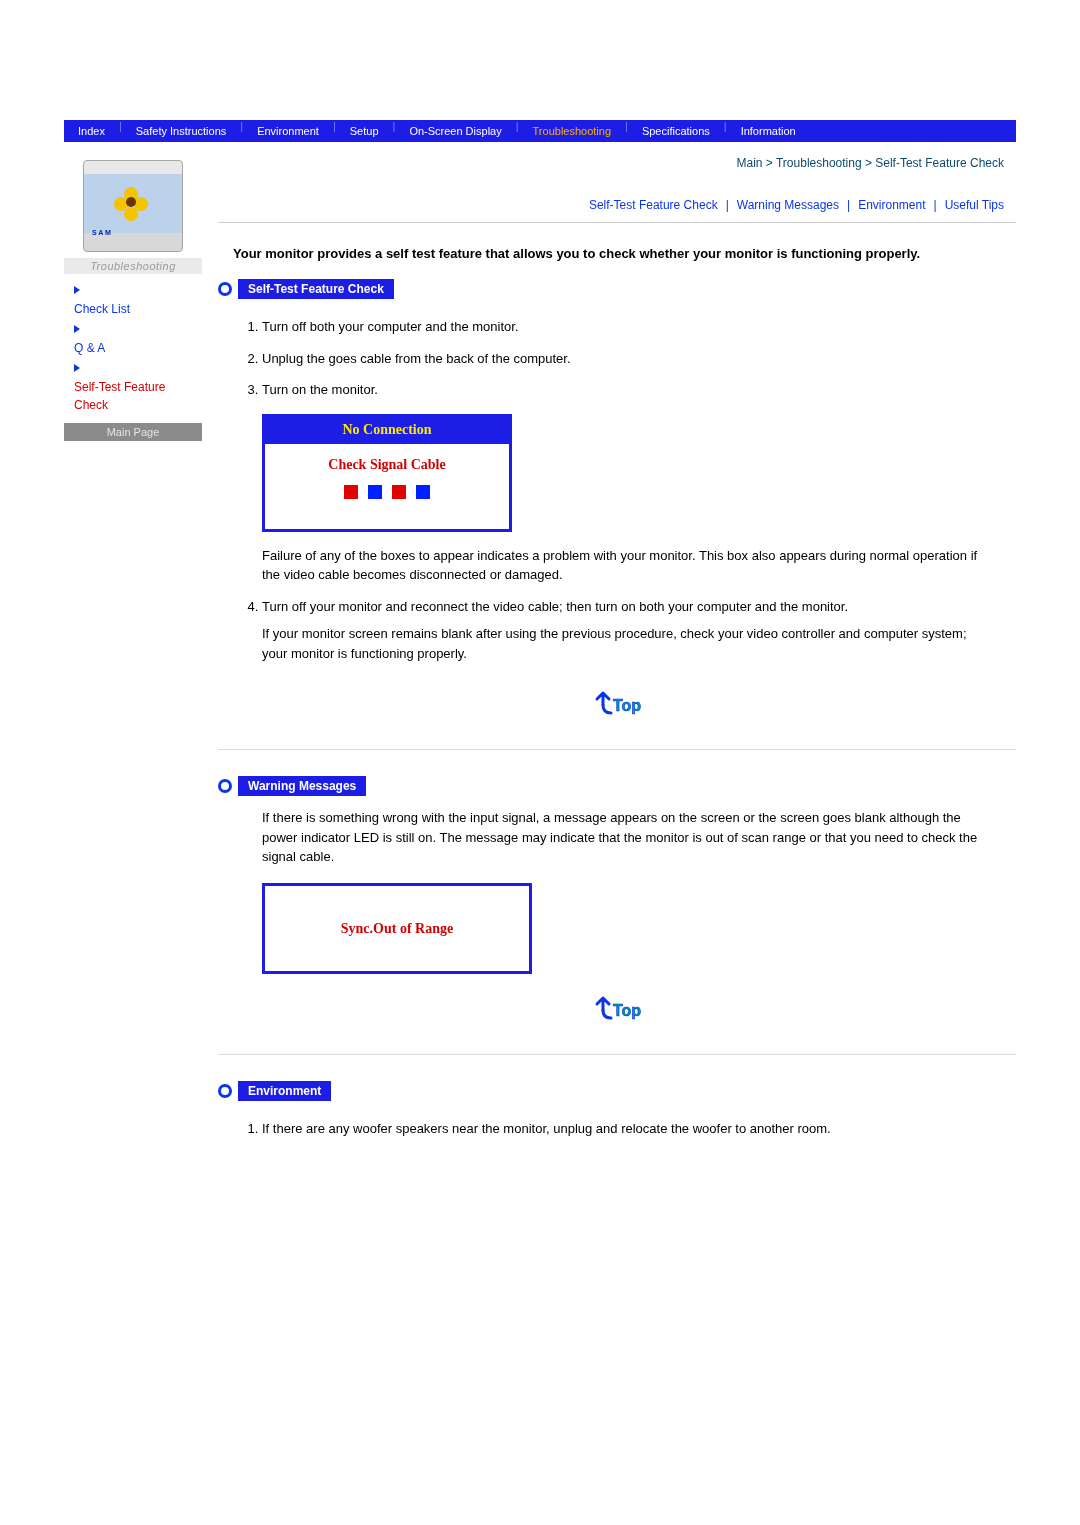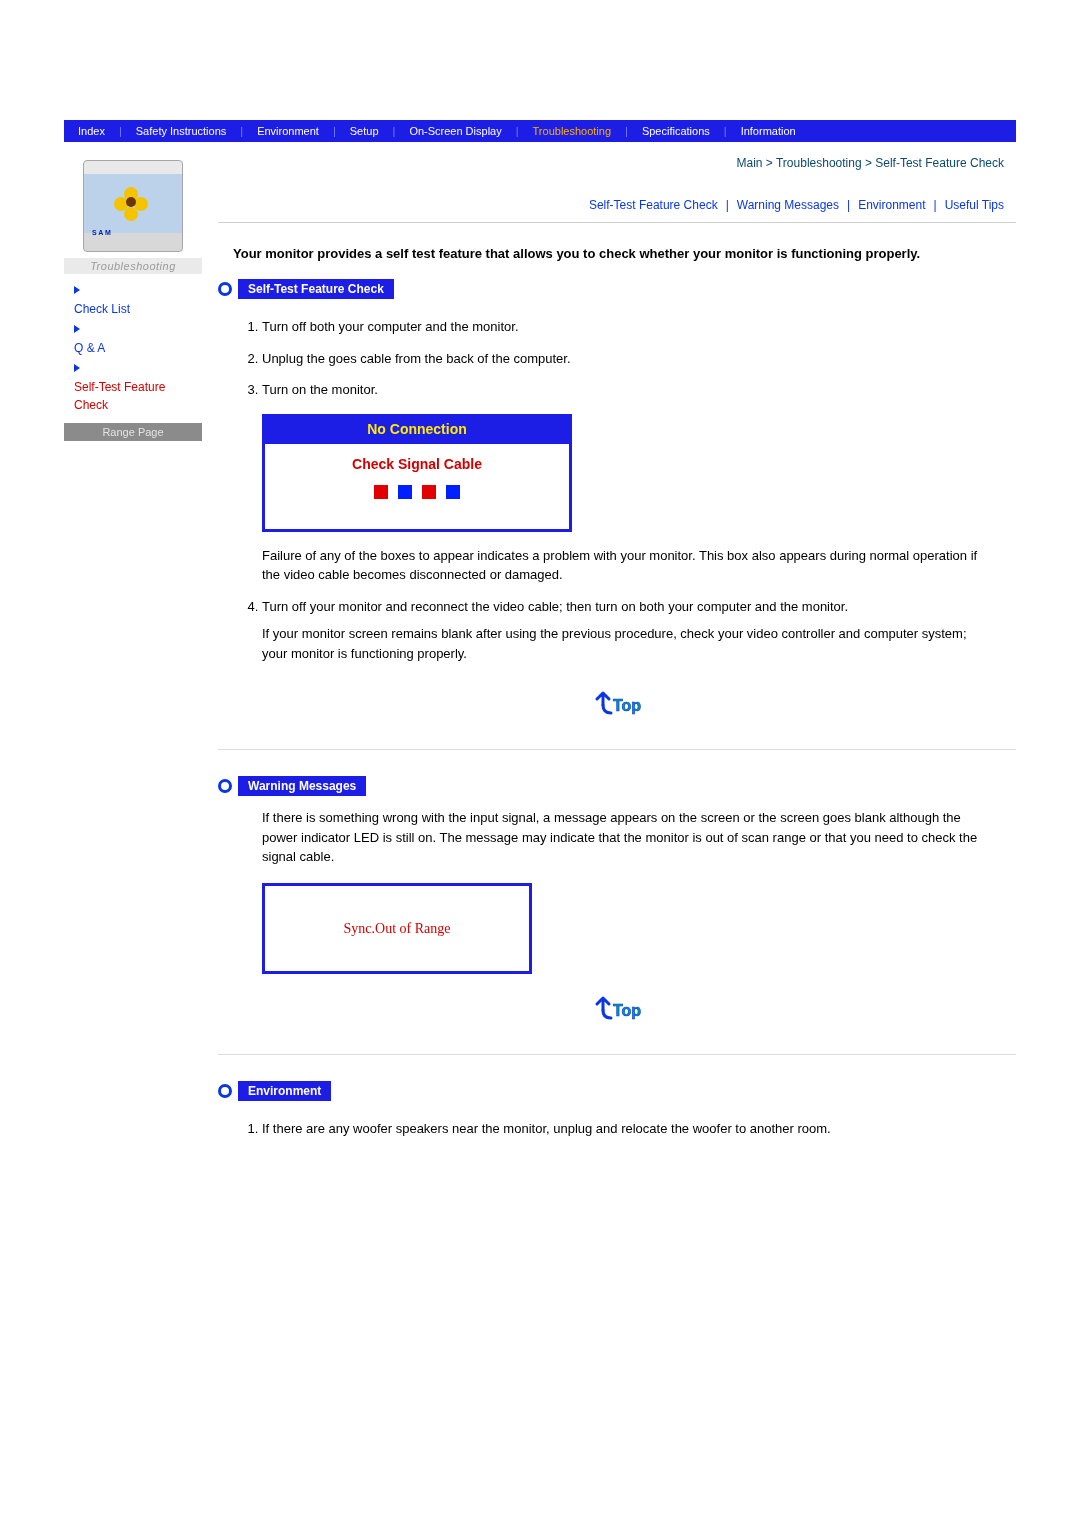--- a/index.html
+++ b/index.html
@@ -10,21 +10,21 @@
     color: #000;
     background: #fff;
   }
   .page {
     width: 1080px;
     margin: 0 auto;
     padding: 120px 64px 60px 64px;
   }
   .topnav {
     display: flex;
-    align-items: center;
+    align-items: flex-start;
     background: #1d1ee5;
     height: 22px;
     font-family: Verdana, Geneva, sans-serif;
     font-size: 11px;
     color: #fff;
   }
   .topnav .tab {
     padding: 0 14px;
     height: 100%;
     display: flex;
@@ -174,24 +174,24 @@
     padding-left: 44px;
     line-height: 1.5;
   }
   ol.steps > li {
     padding: 6px 0;
   }
   .subtext {
     margin-top: 8px;
   }
   .no-conn-box {
-    width: 310px;
+    width: 250px;
     border: 3px solid #1d1ee5;
     margin: 14px 0 14px 0;
-    font-family: Liberation Sans, sans-serif;
+    font-family: Liberation Serif, serif;
   }
   .no-conn-box .head {
     background: #1d1ee5;
     color: #ffea00;
     font-weight: bold;
     text-align: center;
     font-size: 14px;
     padding: 2px 0 4px 0;
   }
   .no-conn-box .body {
@@ -210,21 +210,21 @@
   .sync-box {
     width: 270px;
     border: 3px solid #1d1ee5;
     margin: 16px 0 10px 0;
     padding: 32px 0;
     text-align: center;
   }
   .sync-box .msg {
     font-family: "Times New Roman", Times, serif;
     color: #d40000;
-    font-weight: normal;
+    font-weight: bold;
     font-size: 14px;
   }
   .top-icon {
     display: flex;
     justify-content: center;
     margin: 14px 0 6px 0;
   }
   .top-icon svg { width: 52px; height: 40px; }
   .body-indent {
     margin: 0 24px 0 44px;
@@ -278,21 +278,21 @@
         </li>
         <li>
           <span class="tri"></span>
           <a href="#">Q &amp; A</a>
         </li>
         <li class="current">
           <span class="tri"></span>
           <a href="#">Self-Test Feature Check</a>
         </li>
       </ul>
-      <div class="mainpage">Range Page</div>
+      <div class="mainpage">Main Page</div>
     </div>
 
     <div class="content">
 
       <div class="crumb-row">Main &gt; Troubleshooting &gt; Self-Test Feature Check</div>
 
       <div class="anchor-row">
         <a href="#">Self-Test Feature Check</a>
           <span class="asep">|</span>
         <a href="#">Warning Messages</a>

